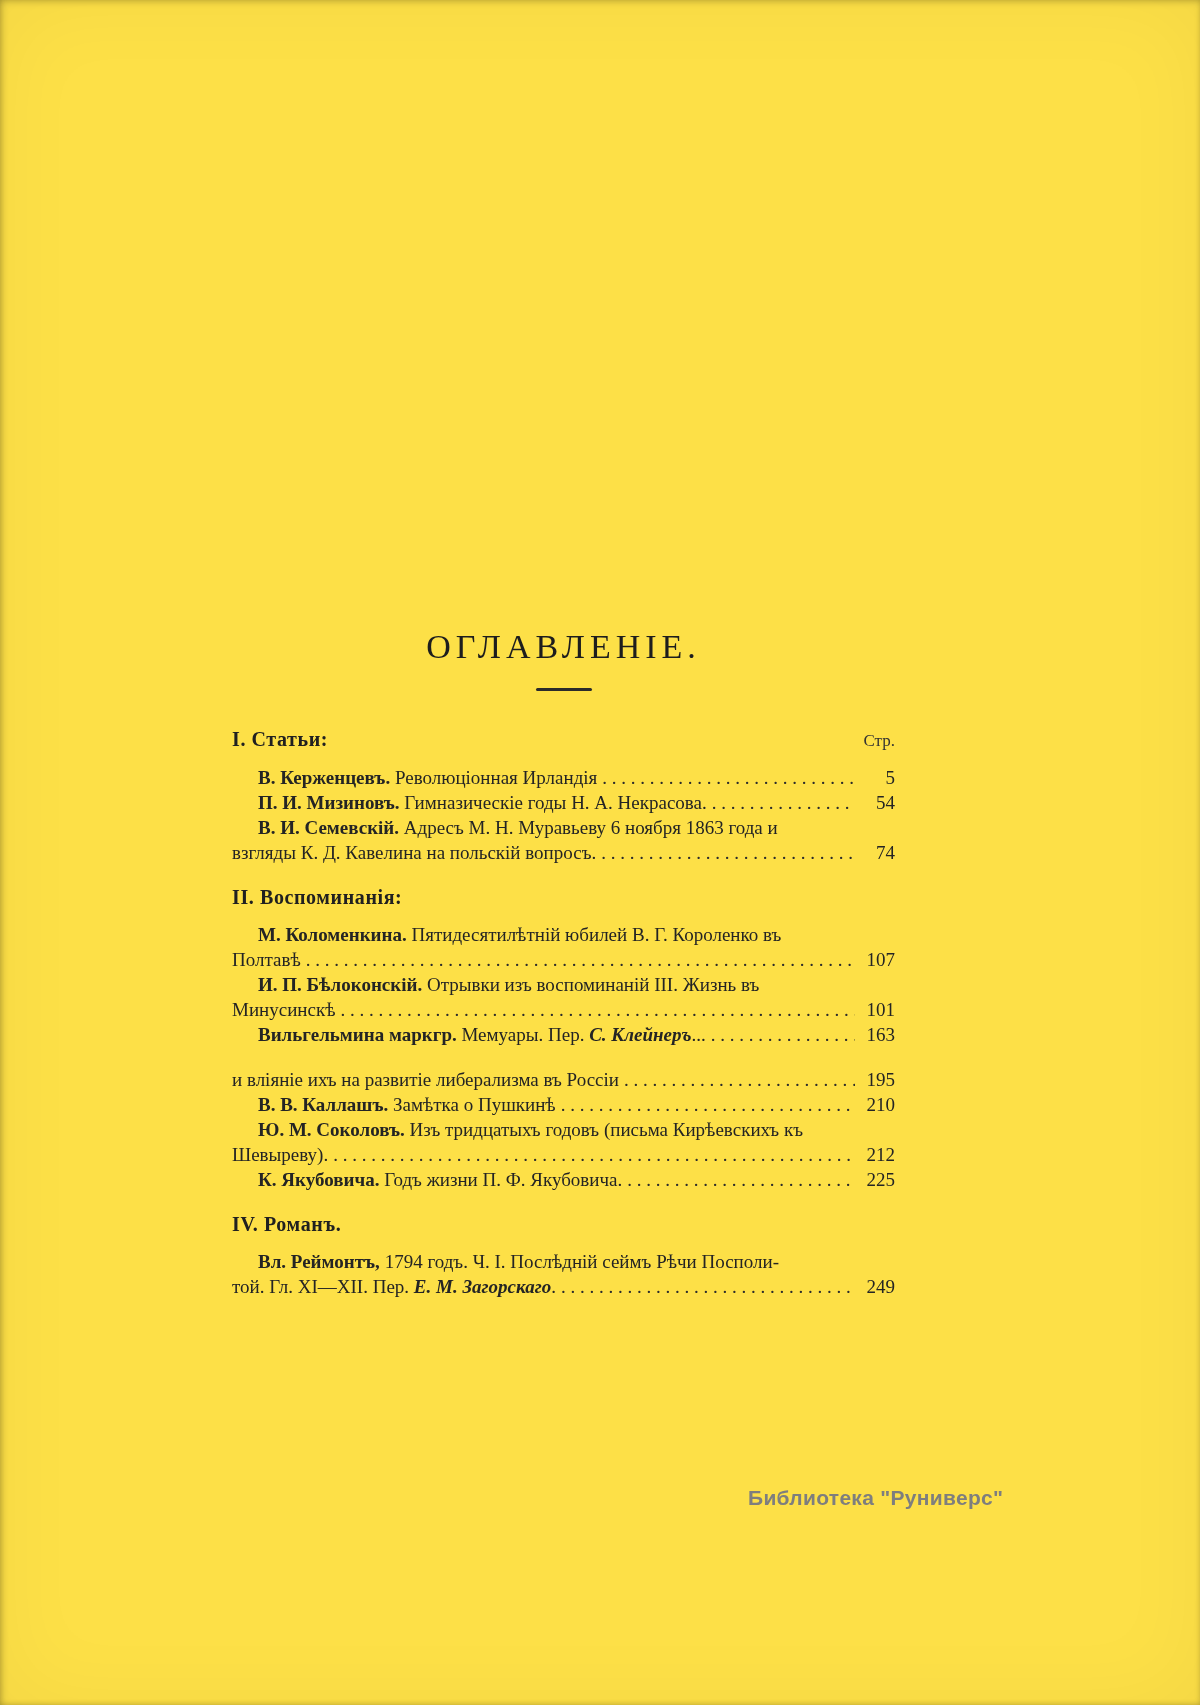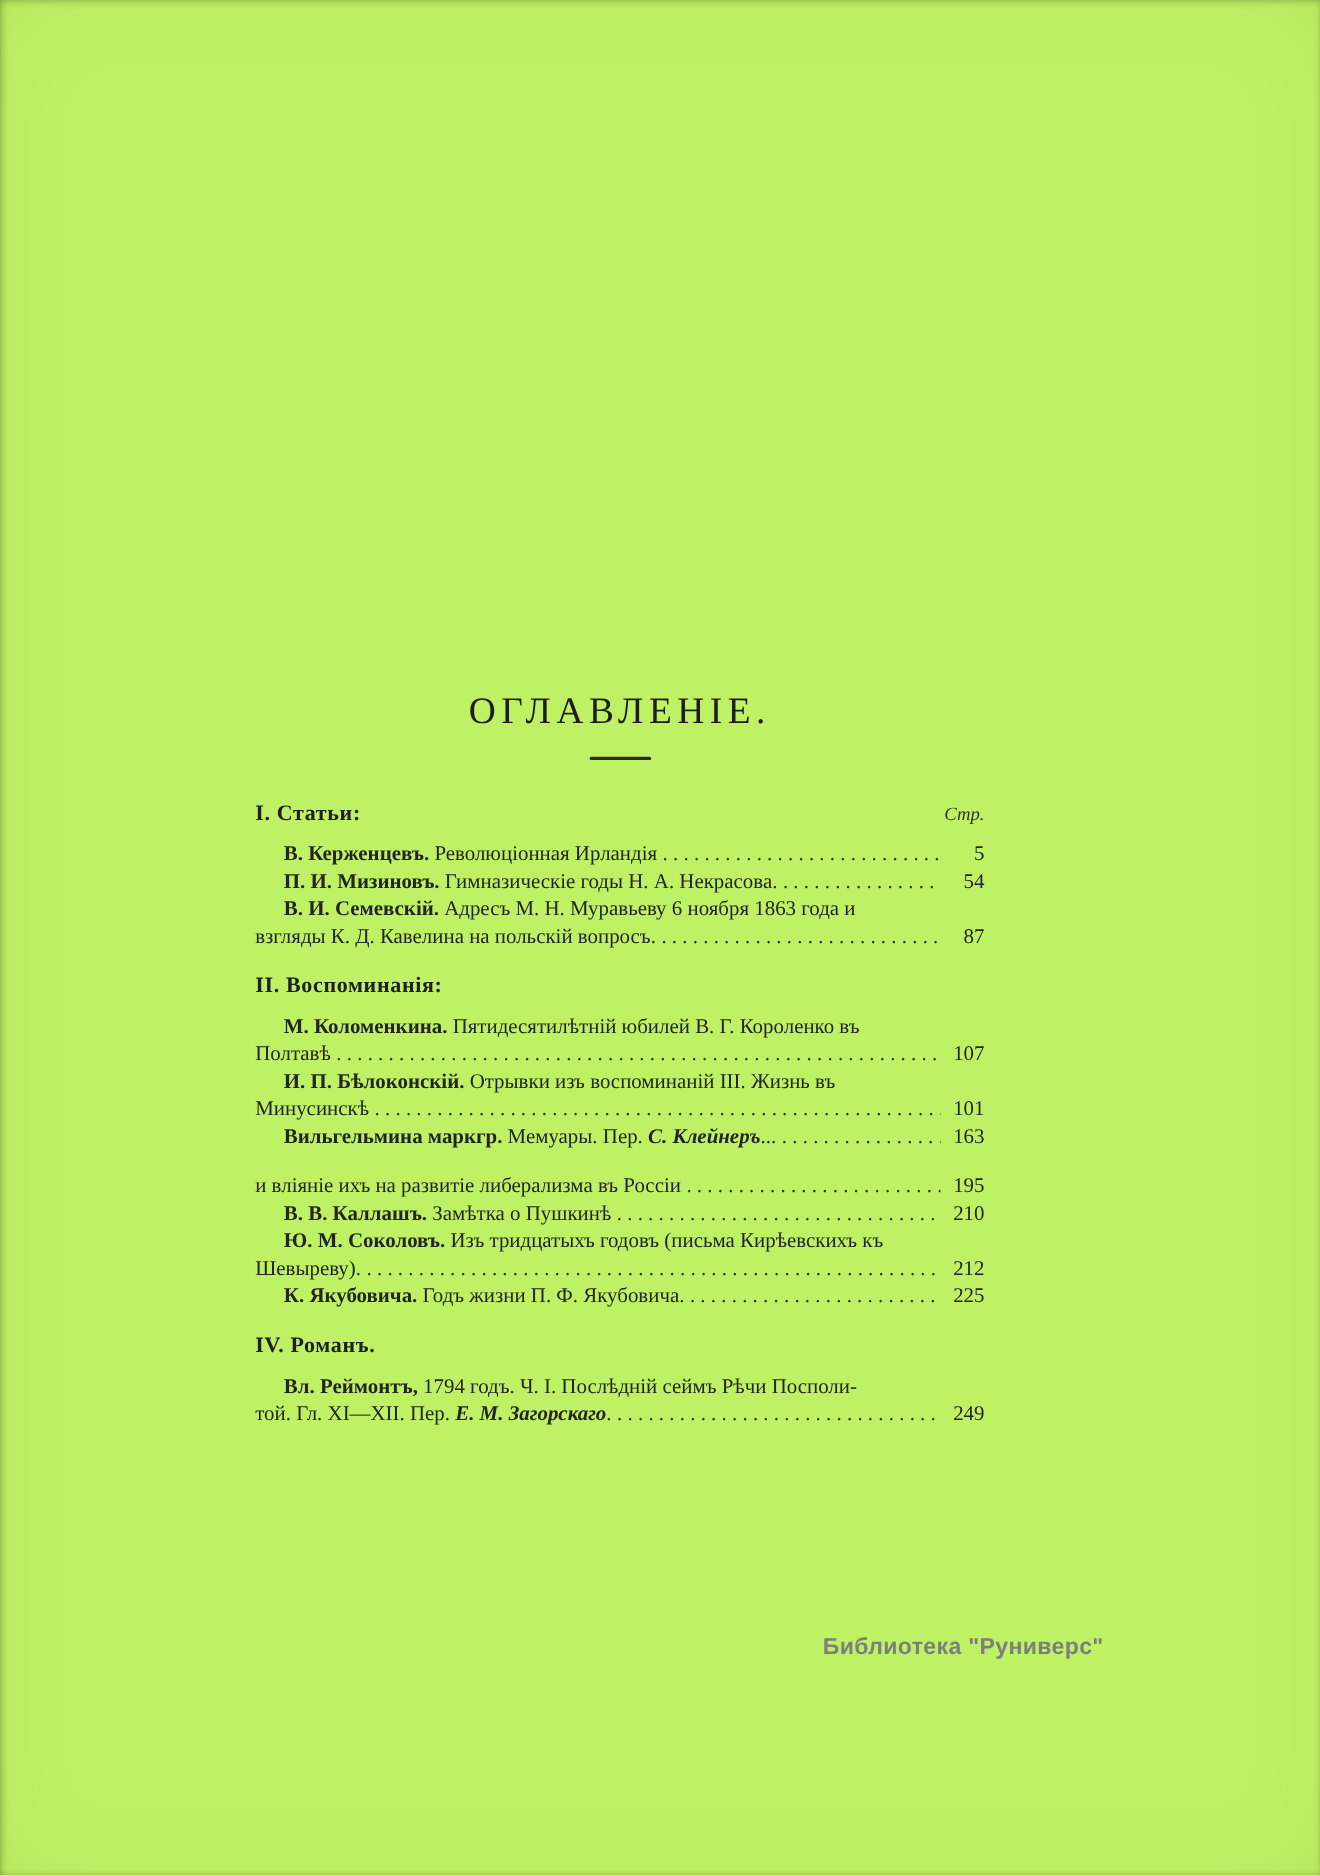--- a/index.html
+++ b/index.html
@@ -1,20 +1,20 @@
 <!DOCTYPE html>
 <html><head>
 <meta charset="utf-8">
 <style>
   html,body { margin:0; padding:0; background:#e9e9e7; }
   .page {
     position:relative;
     width:1200px; height:1705px;
     margin:0 auto;
-    background:#bef264;
+    background:#fde047;
     font-family:"Liberation Serif","DejaVu Serif",serif;
     color:#242424;
     overflow:hidden;
   }
   .page::before {
     content:""; position:absolute; inset:0; pointer-events:none;
     box-shadow:
       inset 0 0 90px rgba(0,0,0,0.045),
       inset 3px 0 8px -2px rgba(0,0,0,0.20),
       inset 0 3px 8px -2px rgba(0,0,0,0.16),
@@ -42,21 +42,21 @@
   .sec-row {
     display:flex; justify-content:space-between; align-items:baseline;
     line-height:25px;
   }
   .sec-head {
     font-weight:bold;
     font-size:20px;
     letter-spacing:0.6px;
     color:#202020;
   }
-  .str-label { font-style:italic; font-size:17px; color:#333; }
+  .str-label { font-size:17px; color:#333; }
   .entries { margin-top:12px; }
   .line {
     display:flex; align-items:center;
     line-height:25px;
     white-space:pre;
   }
   .line.indent { padding-left:26px; }
   .t { flex:0 0 auto; }
   .t b { font-weight:bold; }
   .t i { font-style:italic;font-weight:bold; }
@@ -99,21 +99,21 @@
           <span class="t"><b>П. И. Мизиновъ.</b><span> Гимназическіе годы Н. А. Некрасова.</span></span>
           <span class="leader">. . . . . . . . . . . . . . . . . . . . . . . . . . . . . . . . . . . . . . . . . . . . . . . . . . . . . . . . . . . . . . . . . . . . . .</span>
           <span class="pg">54</span>
         </div>
         <div class="line indent">
           <span class="t"><b>В. И. Семевскій.</b><span> Адресъ М. Н. Муравьеву 6 ноября 1863 года и</span></span>
         </div>
         <div class="line">
           <span class="t"><span>взгляды К. Д. Кавелина на польскій вопросъ.</span></span>
           <span class="leader">. . . . . . . . . . . . . . . . . . . . . . . . . . . . . . . . . . . . . . . . . . . . . . . . . . . . . . . . . . . . . . . . . . . . . .</span>
-          <span class="pg">87</span>
+          <span class="pg">74</span>
         </div>
       </div>
     </div>
 
     <div class="section">
       <div class="sec-row">
         <span class="sec-head">II. Воспоминанія:</span>
       </div>
       <div class="entries">
         <div class="line indent">

